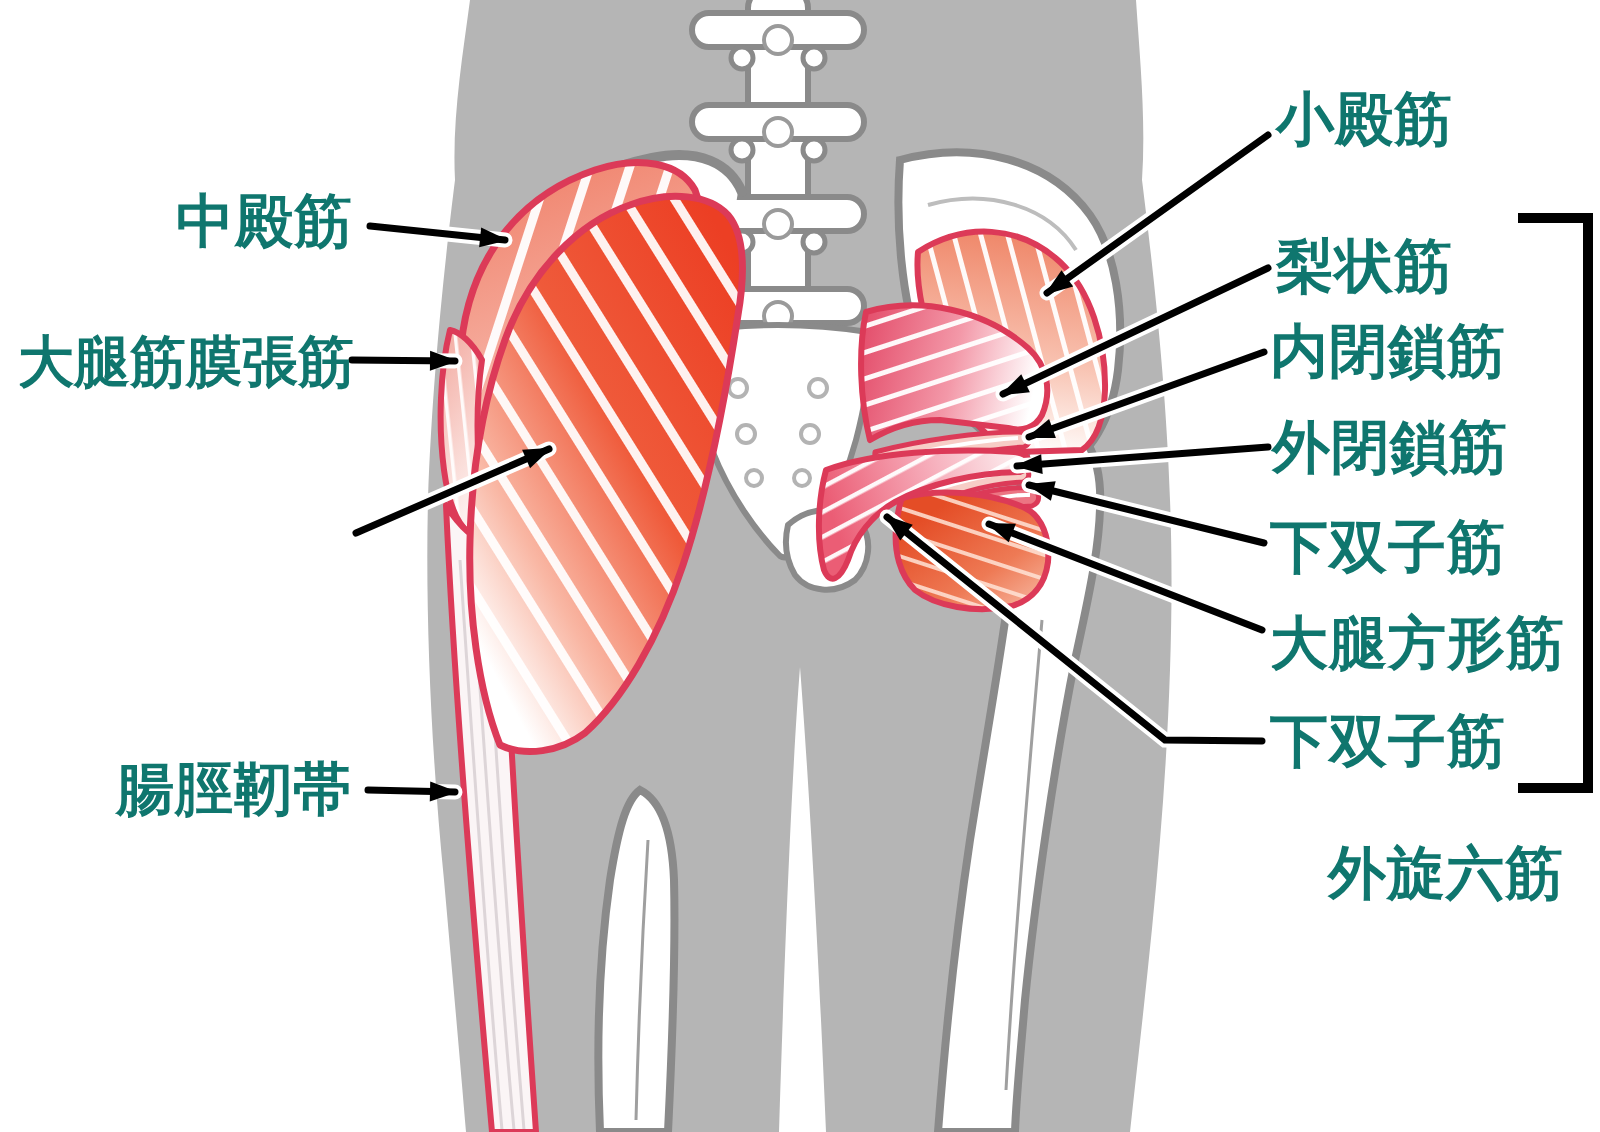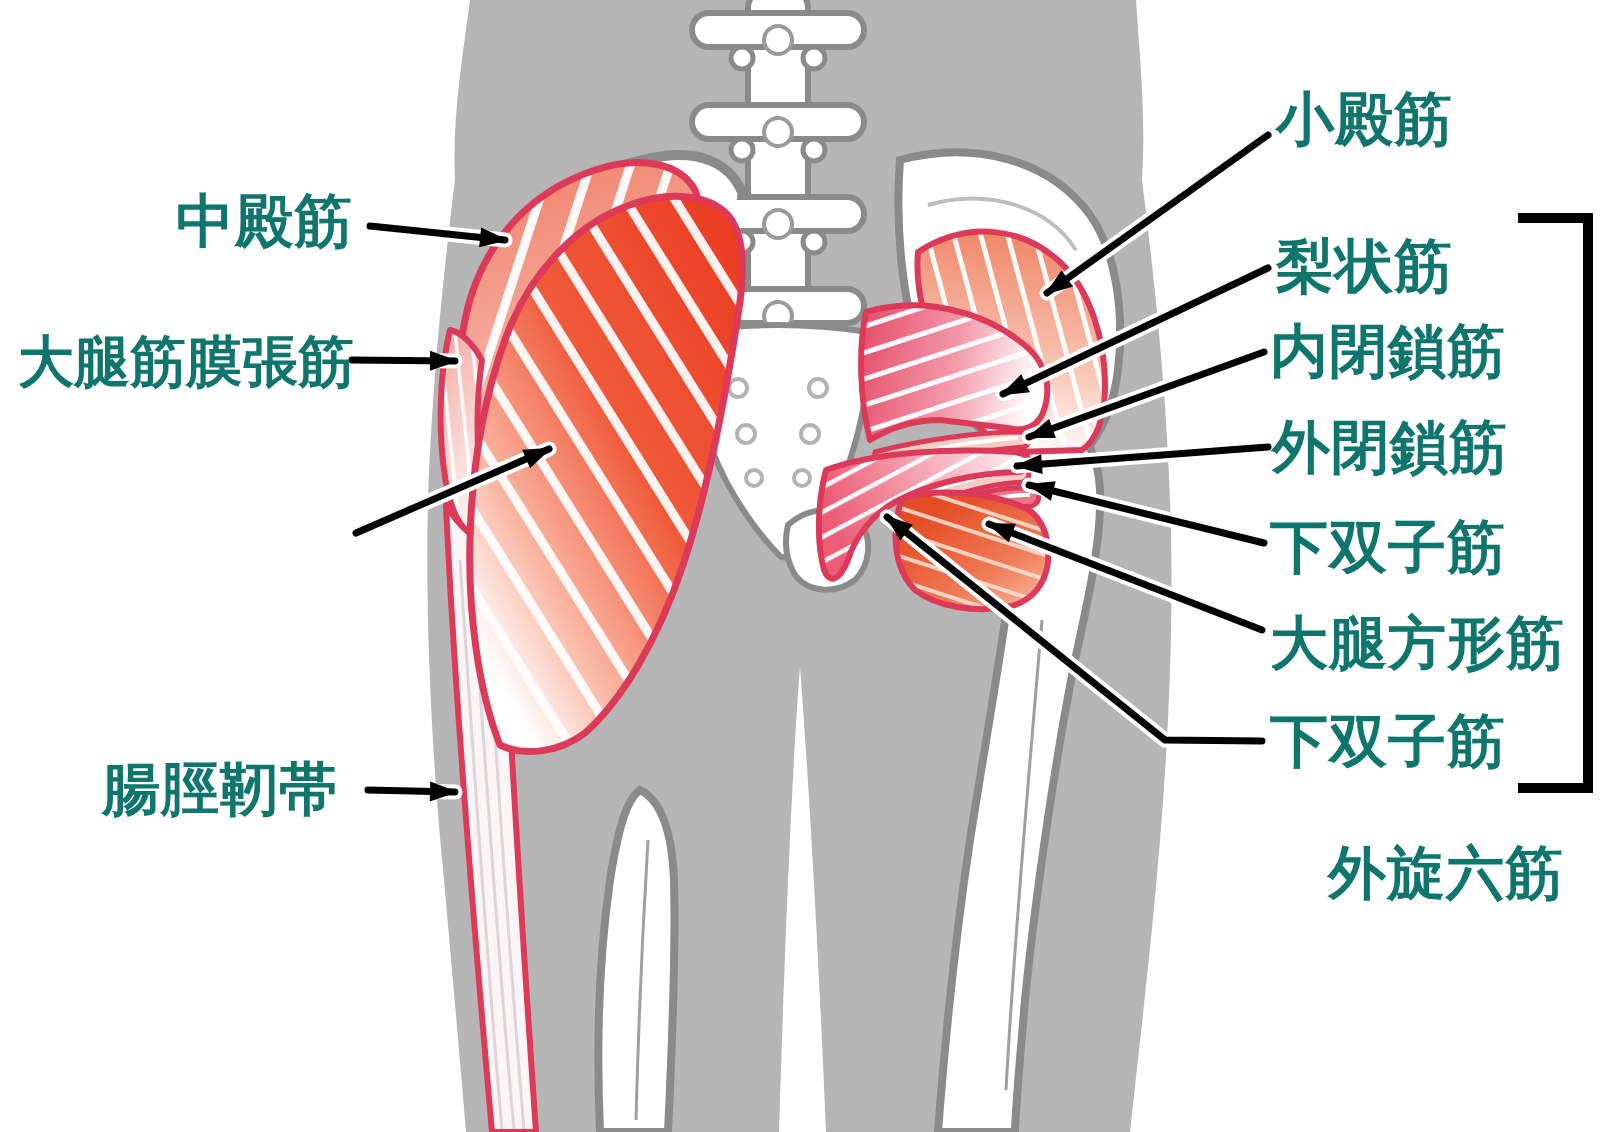--- a/index.html
+++ b/index.html
@@ -278,21 +278,21 @@
       <line x1="1262" y1="630" x2="989" y2="524" marker-end="url(#ah)"></line>
       <polyline points="1262,741 1165,740 887,517" marker-end="url(#ah)"></polyline>
     </g>
   </g>
 
   <path d="M1518,218 H1588 V788 H1518" fill="none" stroke="#000" stroke-width="10"></path>
 </svg>
 
 <div class="lbl" style="left:176px;top:192px">中殿筋</div>
 <div class="lbl small" style="left:18px;top:334px">大腿筋膜張筋</div>
-<div class="lbl" style="left:102px;top:760px">腸脛靭帯</div>
+<div class="lbl" style="left:116px;top:760px">腸脛靭帯</div>
 
 <div class="lbl" style="left:1276px;top:90px">小殿筋</div>
 <div class="lbl" style="left:1276px;top:237px">梨状筋</div>
 <div class="lbl" style="left:1270px;top:322px">内閉鎖筋</div>
 <div class="lbl" style="left:1272px;top:418px">外閉鎖筋</div>
 <div class="lbl" style="left:1270px;top:518px">下双子筋</div>
 <div class="lbl" style="left:1270px;top:614px">大腿方形筋</div>
 <div class="lbl" style="left:1270px;top:712px">下双子筋</div>
 
 <div class="lbl" style="left:1328px;top:844px">外旋六筋</div>

